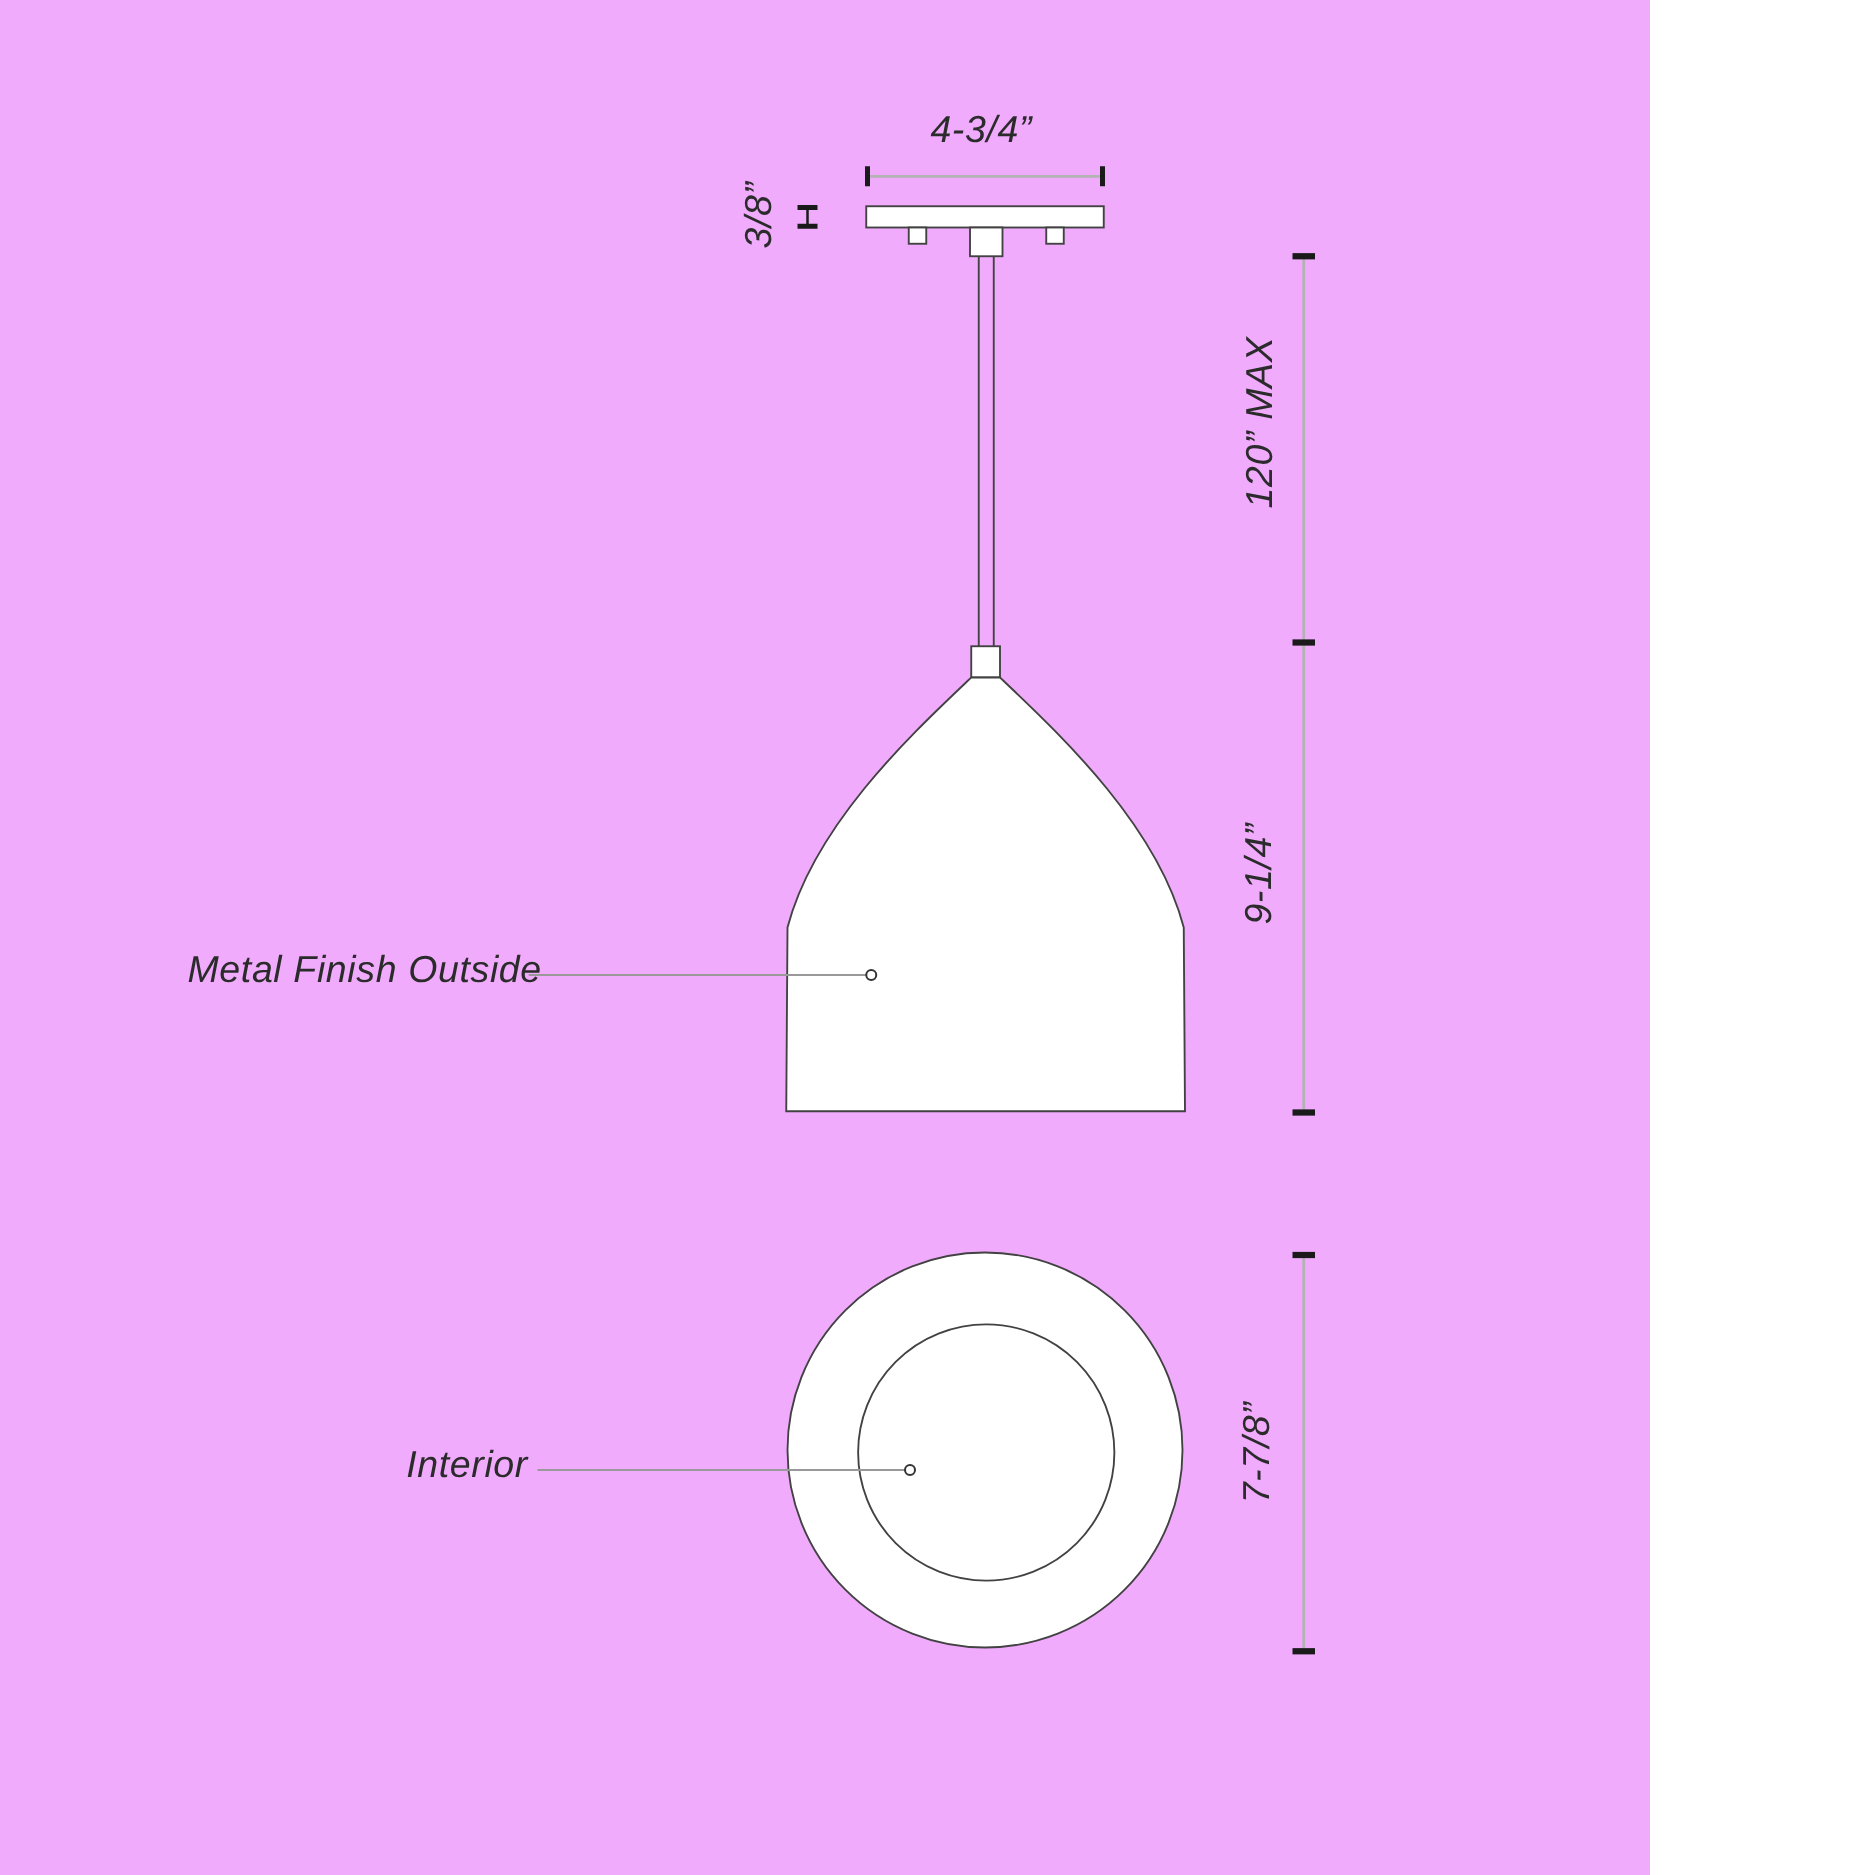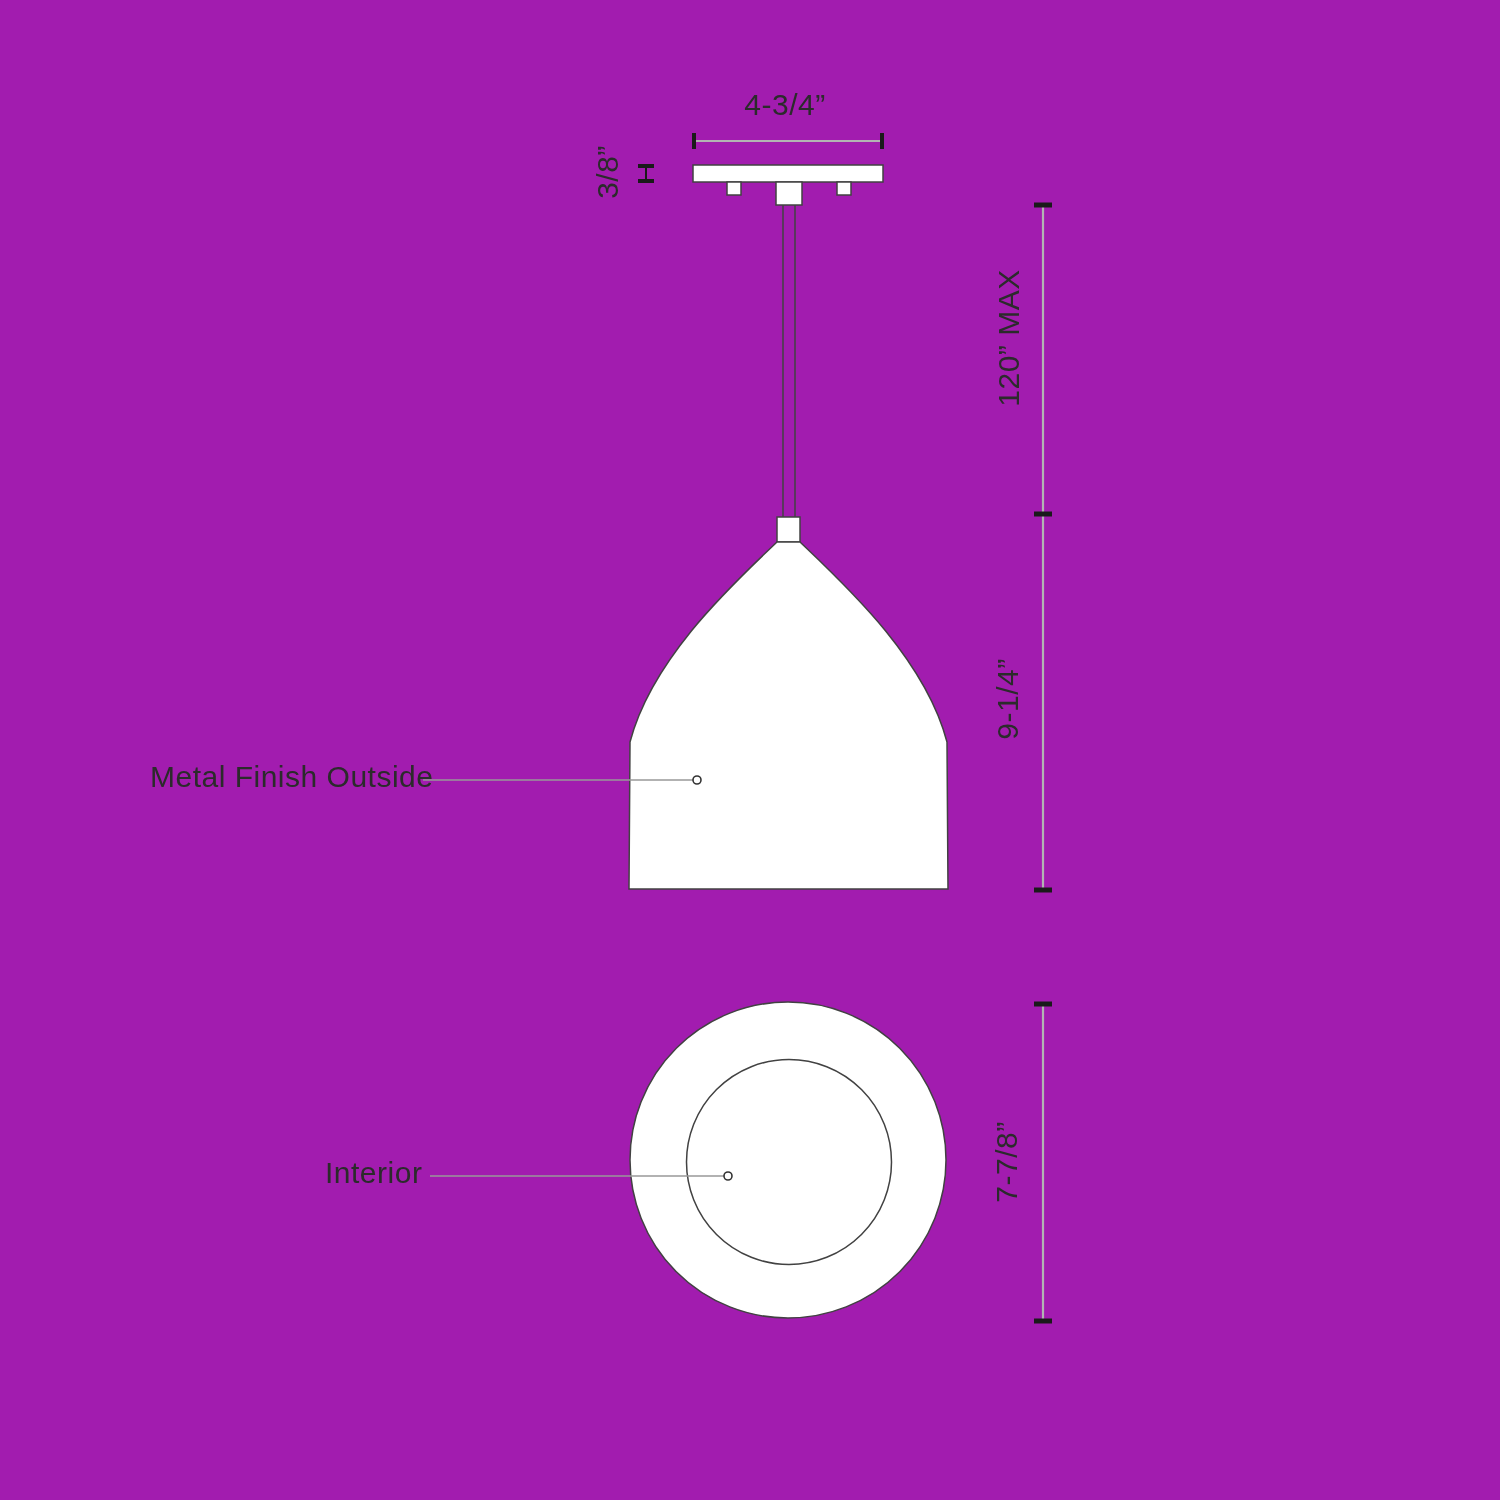--- a/index.html
+++ b/index.html
@@ -2,24 +2,25 @@
 <html><head>
 <meta charset="utf-8">
 <style>
   html, body {
     margin: 0;
     padding: 0;
     background: #ffffff;
   }
   .canvas {
     position: relative;
-    width: 1500px;
+    width: 1320px;
     height: 1500px;
-    background: #a21caf;
+    background: #f0abfc;
     overflow: hidden;
+    font-style: italic;
   }
   svg {
     display: block;
   }
   text {
     font-family: "Liberation Sans", "DejaVu Sans", sans-serif;
     font-size: 30px;
     fill: #2b2b2b;
     letter-spacing: 0.5px;
   }

